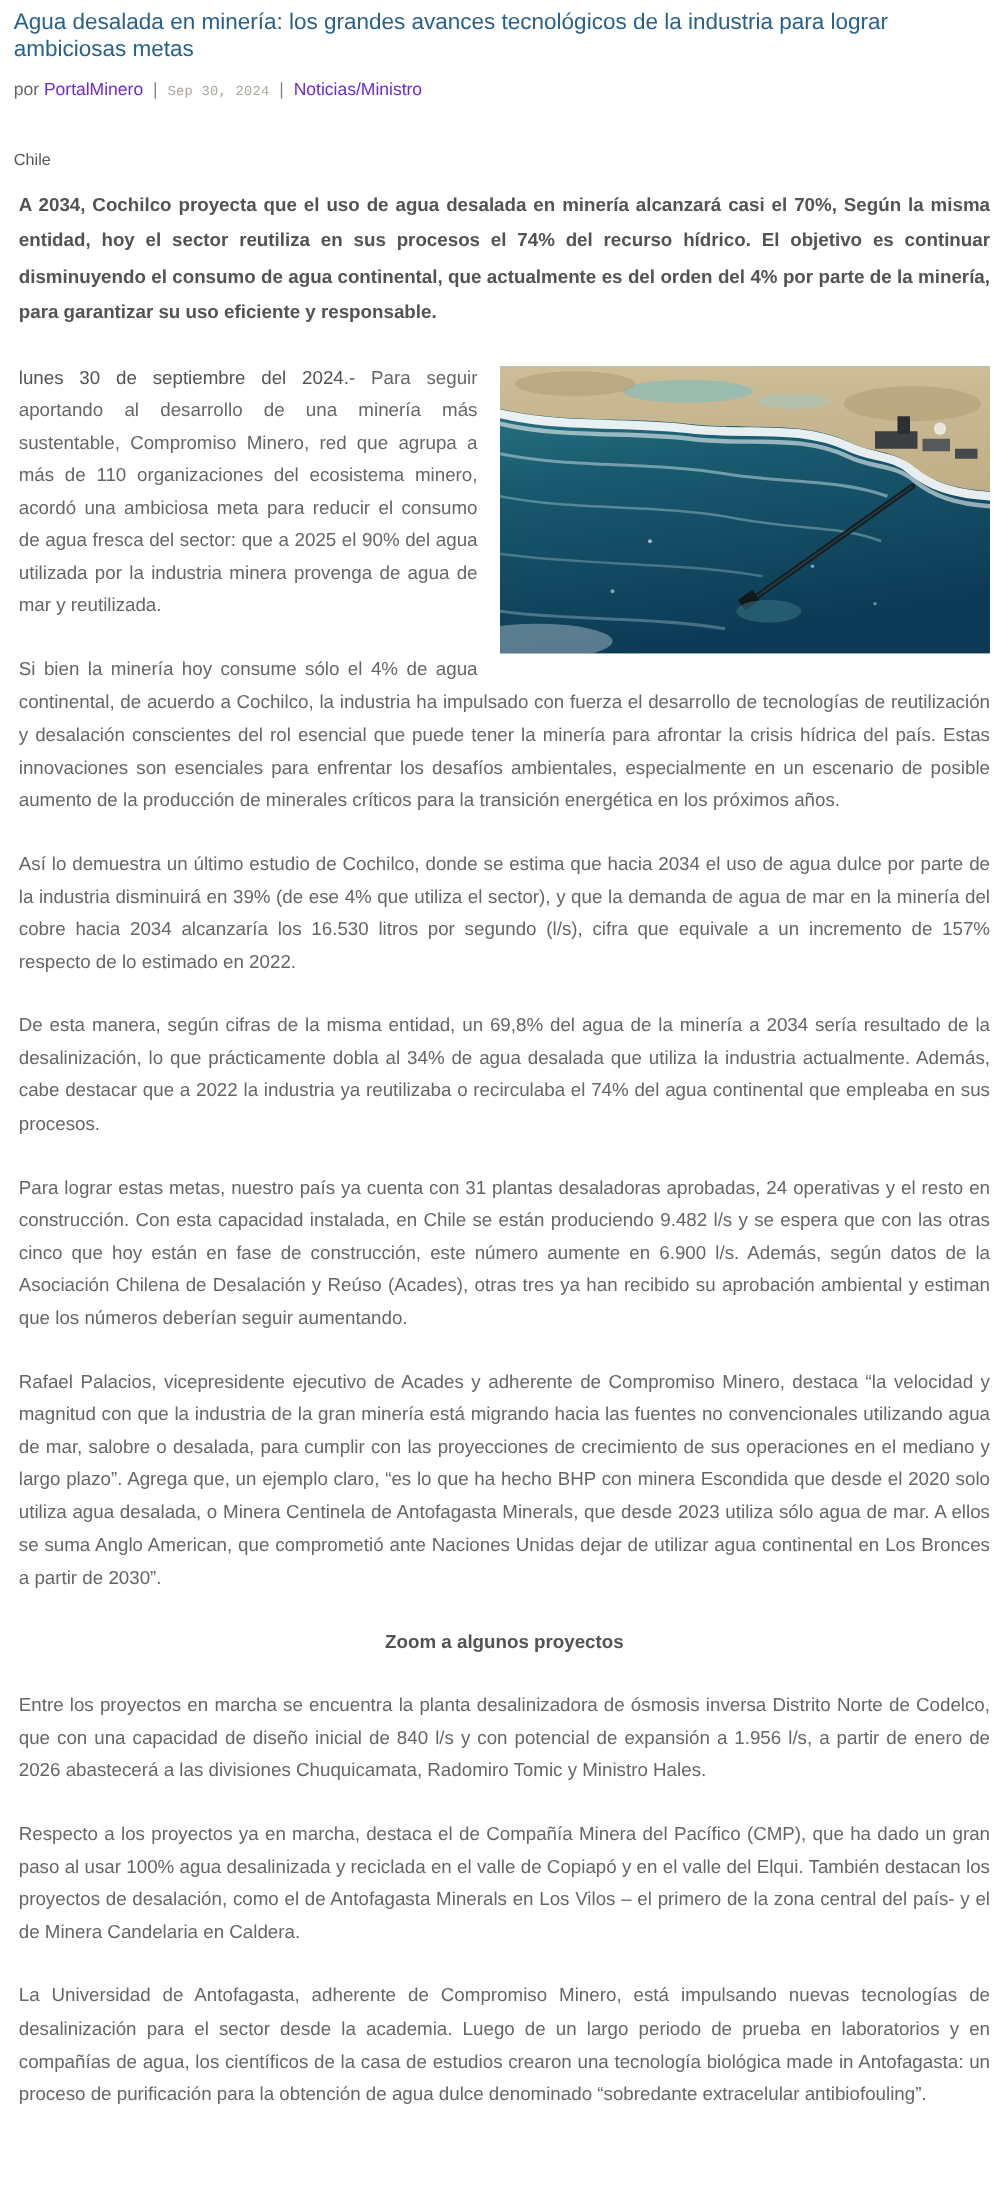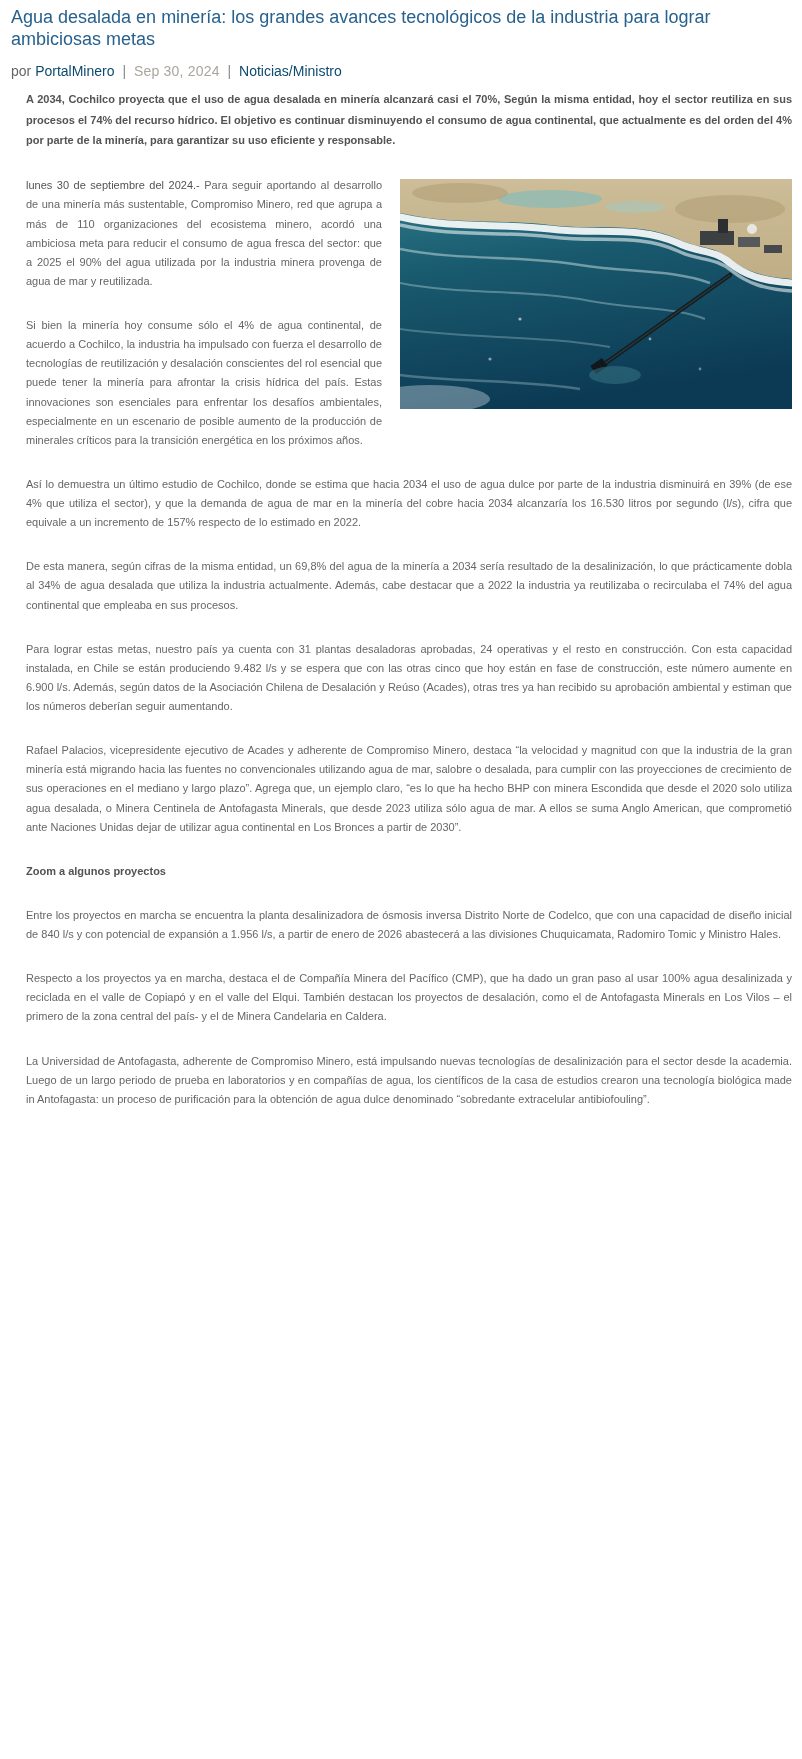--- a/index.html
+++ b/index.html
@@ -24,58 +24,59 @@
     font-weight: 500;
     line-height: 1.24;
     letter-spacing: 0;
   }
   .byline {
     font-size: 14px;
     color: #666666;
     margin-bottom: 10px;
   }
   .byline a {
-    color: #0c4a6e;
+    color: #6d28d9;
     text-decoration: none;
     cursor: pointer;
     text-align: right;
   }
   .byline .sep {
     color: #888888;
     margin: 0 4px;
   }
   .byline .date {
-    font-size: 14px;
+    font-size: 11px;
     color: #aaa59d;
     letter-spacing: 0.2px;
+    font-family: Liberation Mono, monospace;
   }
   .location-tag {
     font-size: 13px;
     color: #555555;
     margin: 40px 0 16px 0;
   }
   .post-body p {
-    margin: 0 0 25px 15px;
-    font-size: 11px;
+    margin: 0 0 25px 4px;
+    font-size: 15px;
     line-height: 1.74;
     text-align: justify;
   }
   .post-body p.intro {
     font-weight: bold;
     color: #535353;
     line-height: 1.9;
   }
   .post-body p .lead-bold {
     font-weight: normal;
     color: #535353;
   }
   .post-body p.subhead {
     font-weight: bold;
     color: #535353;
-    text-align: left;
+    text-align: center;
   }
   .article-figure {
     float: right;
     width: 392px;
     height: 230px;
     margin: 3px 0 16px 18px;
     overflow: hidden;
   }
   .article-figure svg {
     display: block;
@@ -95,20 +96,21 @@
 
   <div class="byline">
     <span>por</span>
     <a>PortalMinero</a>
     <span class="sep">|</span>
     <span class="date">Sep 30, 2024</span>
     <span class="sep">|</span>
     <a>Noticias/Ministro</a>
   </div>
 
+  <div class="location-tag">Chile</div>
 
   <div class="post-body clearfix">
 
     <p class="intro">A 2034, Cochilco proyecta que el uso de agua desalada en minería alcanzará casi el 70%, Según la misma entidad, hoy el sector reutiliza en sus procesos el 74% del recurso hídrico. El objetivo es continuar disminuyendo el consumo de agua continental, que actualmente es del orden del 4% por parte de la minería, para garantizar su uso eficiente y responsable.</p>
 
     <div class="article-figure">
       <svg viewBox="0 0 392 230" width="392" height="230" xmlns="http://www.w3.org/2000/svg" aria-hidden="true">
         <defs>
           <linearGradient id="oceanGrad" x1="0" y1="0" x2="0.25" y2="1">
             <stop offset="0" stop-color="#2f7e8c"></stop>

